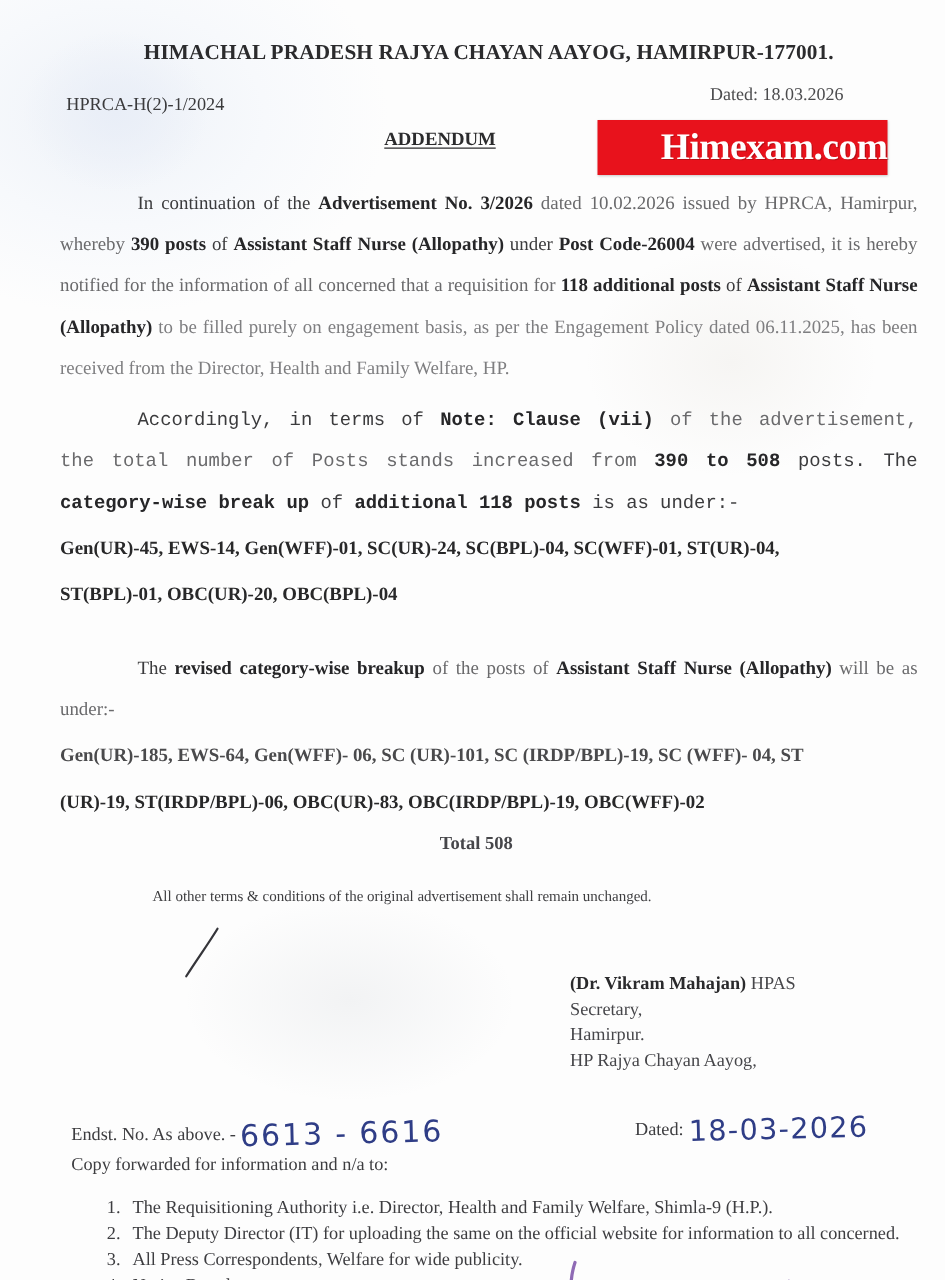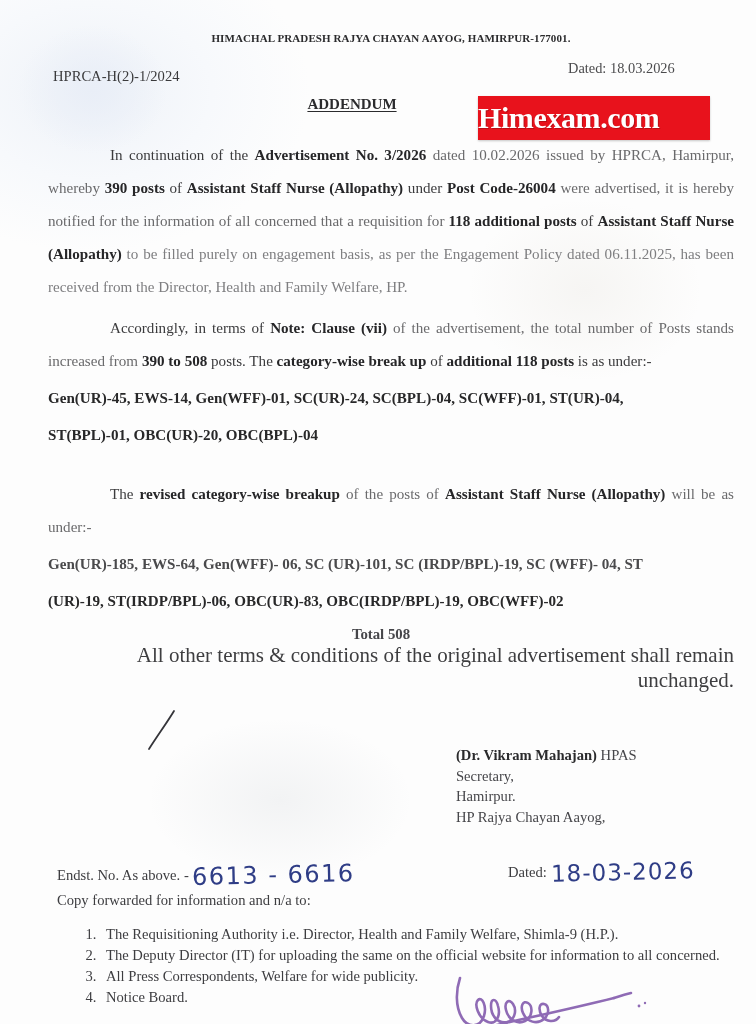--- a/index.html
+++ b/index.html
@@ -30,21 +30,21 @@
   .b3 { left: 470px; top: 200px; width: 230px; height: 180px; background: radial-gradient(#f6f5f3 0%, rgba(252,252,252,0) 72%); }
 
   .doc {
     position: relative;
     padding: 0 22px 0 48px;
   }
 
   .title {
     text-align: center;
     font-weight: bold;
-    font-size: 11px;
+    font-size: 17px;
     letter-spacing: 0.1px;
     margin: 0;
     padding-top: 32px;
     color: #2b2b2d;
     white-space: nowrap;
   }
 
   .refrow {
     position: relative;
     margin-top: 24px;
@@ -78,21 +78,21 @@
 
   .watermark {
     position: absolute;
     left: 478px;
     top: 96px;
     width: 232px;
     height: 44px;
     background: #e8121c;
     display: flex;
     align-items: center;
-    justify-content: flex-start;
+    justify-content: flex-end;
     box-shadow: 0 1px 2px rgba(0,0,0,0.22);
     z-index: 8;
   }
   .watermark span {
     color: #ffffff;
     font-family: "Liberation Serif", "DejaVu Serif", serif;
     font-weight: bold;
     font-size: 30px;
     letter-spacing: -0.4px;
     text-shadow: 1px 1px 0 rgba(0,0,0,0.20);
@@ -102,21 +102,21 @@
   p.body {
     font-size: 15.1px;
     line-height: 33px;
     text-align: justify;
     text-justify: inter-word;
     margin: 0;
     color: #3b3b3d;
   }
   p.body.indent { text-indent: 62px; }
   p.gap-a { margin-top: 26px; }
-  p.gap-b { margin-top: 8px; }
+  p.gap-b { margin-top: 8px; font-family: Liberation Mono, monospace; }
 
   b, .bd { font-weight: bold; color: #262628; }
 
   .fade1 { color: #6a6a6c; }
   .fade2 { color: #7e7e80; }
 
   .cats {
     font-size: 15.1px;
     line-height: 33px;
     font-weight: bold;
@@ -128,24 +128,24 @@
   .total {
     text-align: center;
     font-weight: bold;
     font-size: 14.8px;
     margin-top: 8px;
     padding-right: 20px;
     color: #46464a;
   }
 
   .allother {
-    font-size: 21px;
+    font-size: 12px;
+    margin-top: 26px;
     padding-left: 74px;
     color: #3e3e40;
-    text-align: right;
   }
 
   .sigblock {
     margin-top: 52px;
     padding-left: 408px;
     font-size: 14.6px;
     line-height: 20.5px;
     color: #46464a;
     position: relative;
   }

